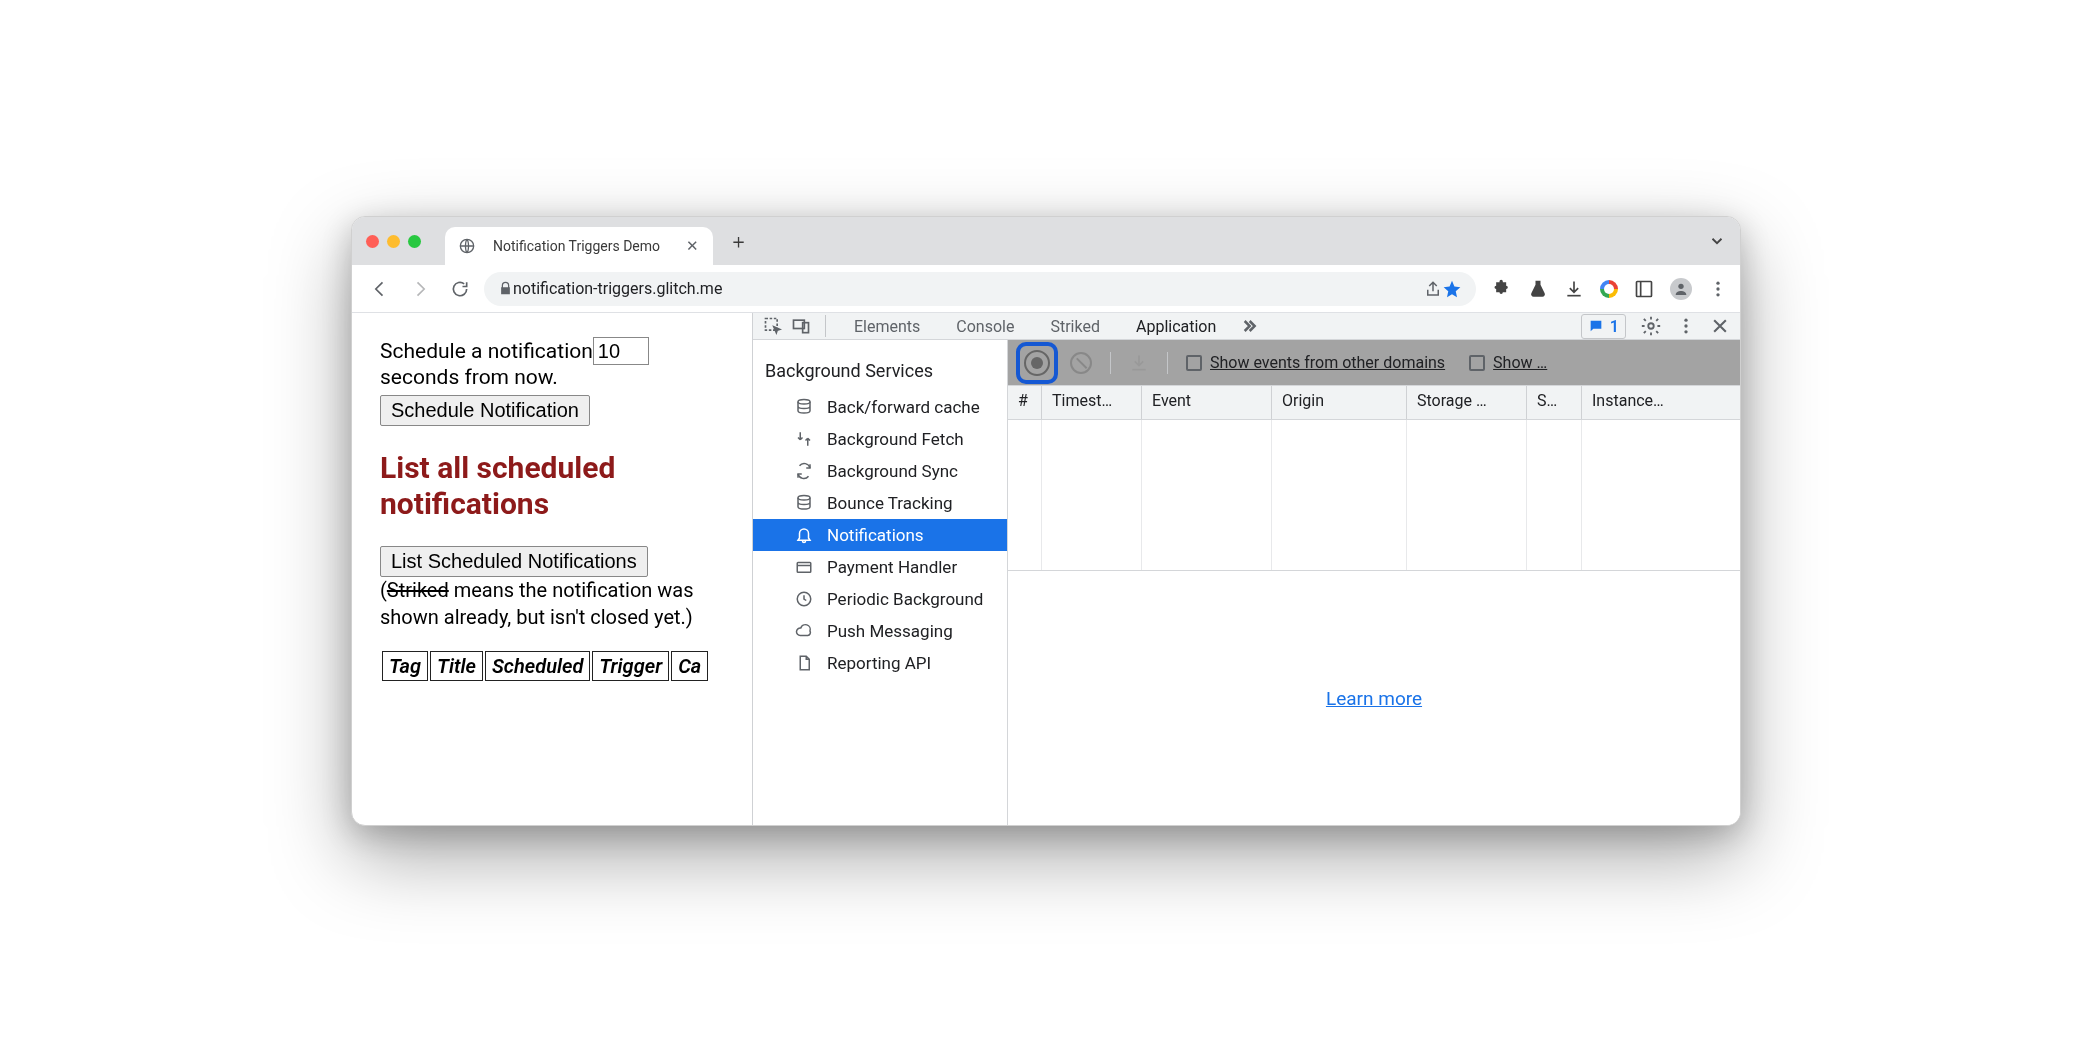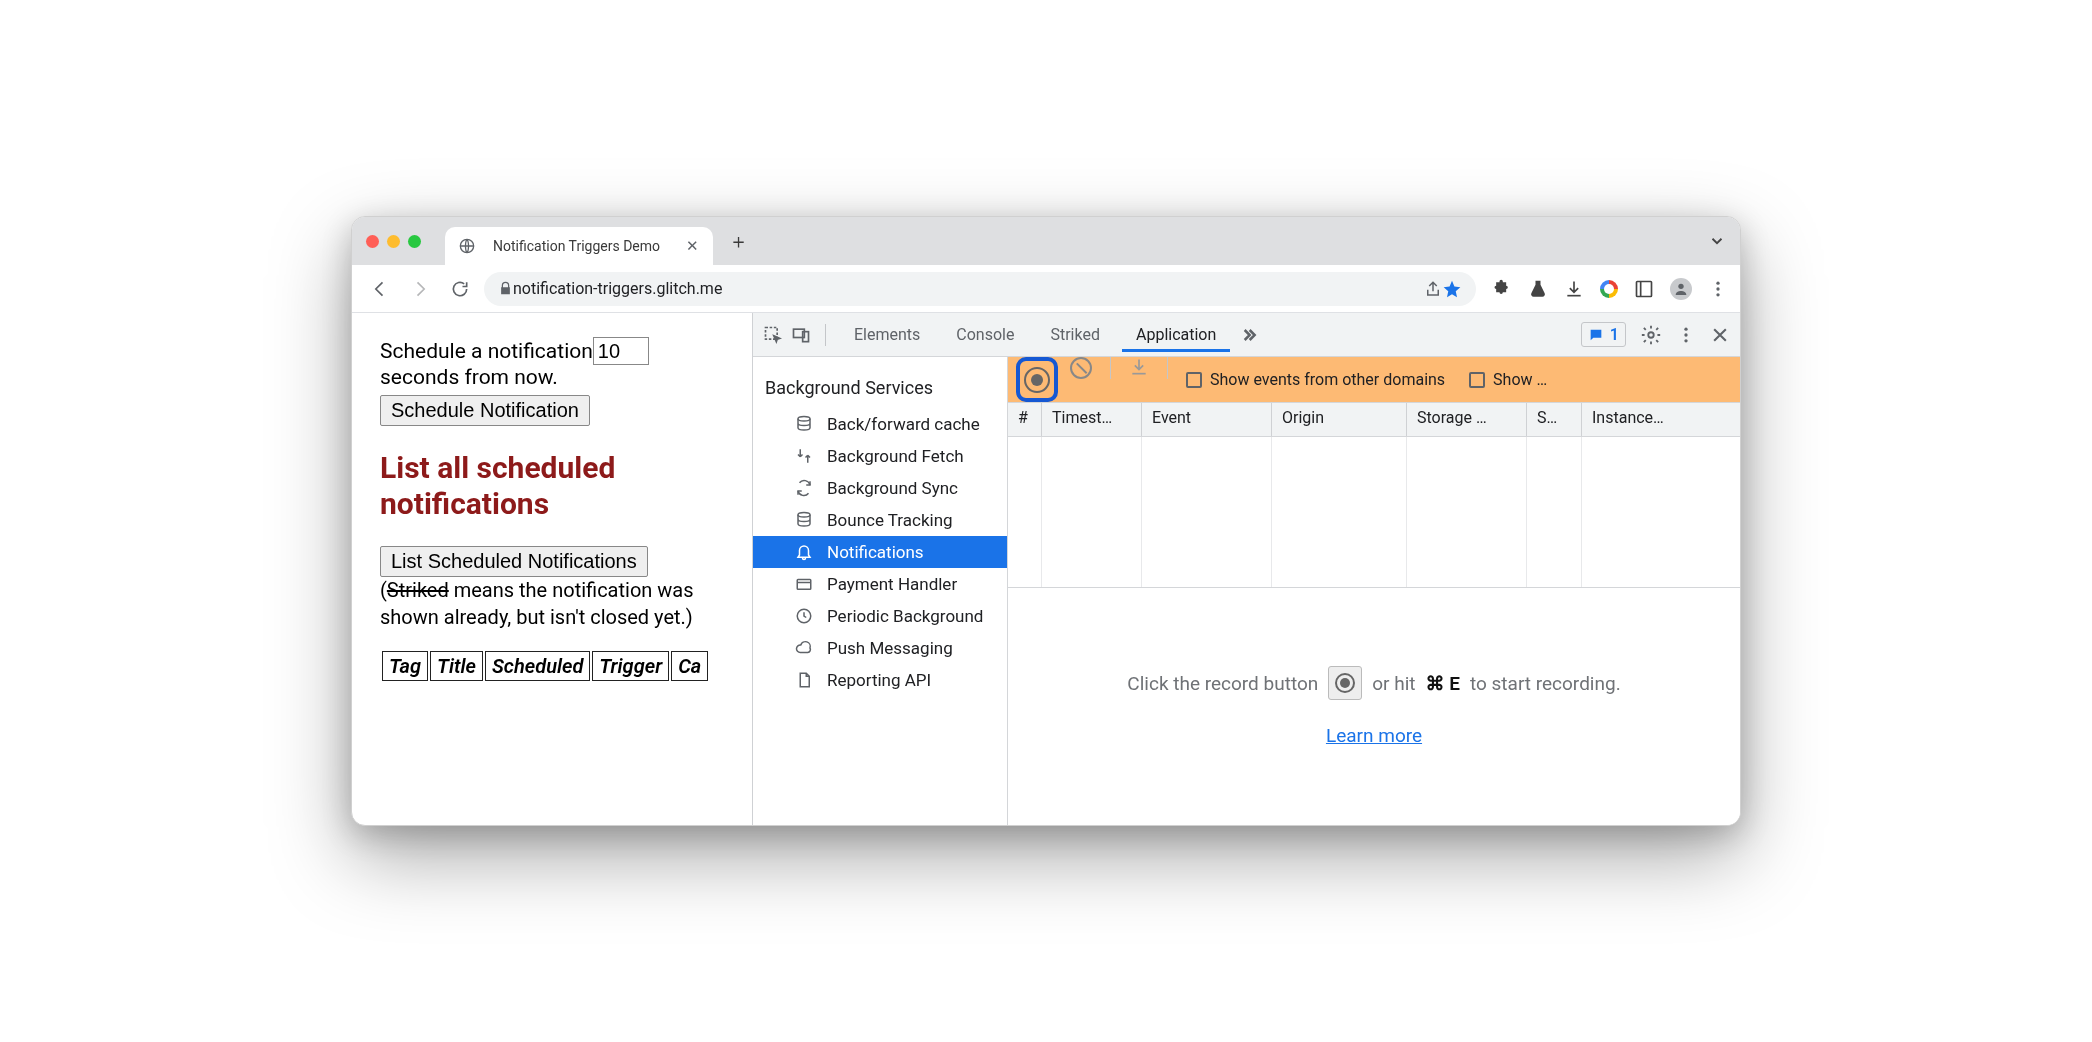--- a/index.html
+++ b/index.html
@@ -160,21 +160,21 @@
   }
 
   
   .devtools {
     flex: 1;
     display: flex;
     flex-direction: column;
     border-left: 1px solid #cfd1d4;
   }
   .dt-tabs {
-    height: 44px;
+    height: 27px;
     background: #f1f3f4;
     border-bottom: 1px solid #d4d6d9;
     display: flex;
     align-items: center;
     padding: 0 10px;
     gap: 8px;
     font-size: 16px;
     color: #5f6368;
   }
   .dt-tab {
@@ -224,25 +224,25 @@
   .dt-item:not(.sel) .ic{color:#5f6368;}
 
   .dt-main {
     flex:1;
     display:flex;
     flex-direction:column;
     overflow:hidden;
   }
   .dt-toolbar2 {
     height: 46px;
-    background:#fdba74;
+    background:#a3a3a3;
     border-bottom: 1px solid #d4d6d9;
-    display:flex;gap:12px;
+    display:flex;align-items:center;gap:12px;
     padding: 0 8px;
-    font-size:16px;color:#202124;
+    font-size:16px;color:#202124;text-decoration:underline;
   }
   .record-wrap {
     border: 4px solid #1558d3;
     border-radius: 10px;
     padding: 4px;
     display:flex;align-items:center;justify-content:center;
   }
   .record-btn {
     width:26px;height:26px;border-radius:50%;
     border:2px solid #666;
@@ -598,31 +598,20 @@
             <div class="c" style="width:34px"></div>
             <div class="c" style="width:100px"></div>
             <div class="c" style="width:130px"></div>
             <div class="c" style="width:135px"></div>
             <div class="c" style="width:120px"></div>
             <div class="c" style="width:55px"></div>
             <div class="c" style="flex:1;border-right:none"></div>
           </div>
 
           <div class="dt-empty">
-            <div class="rec-hint">
-              <span>Click the record button</span>
-              <span class="rec-ic">
-                  <span class="o1">
-                    <span class="o2"></span>
-                  </span>
-                </span>
-              <span>or hit</span>
-              <span style="color:#111;font-weight:600">⌘ E</span>
-              <span>to start recording.</span>
-            </div>
             <a href="#">Learn more</a>
           </div>
         </div>
       </div>
     </div>
 
   </div>
 </div>
 
 </body></html>

